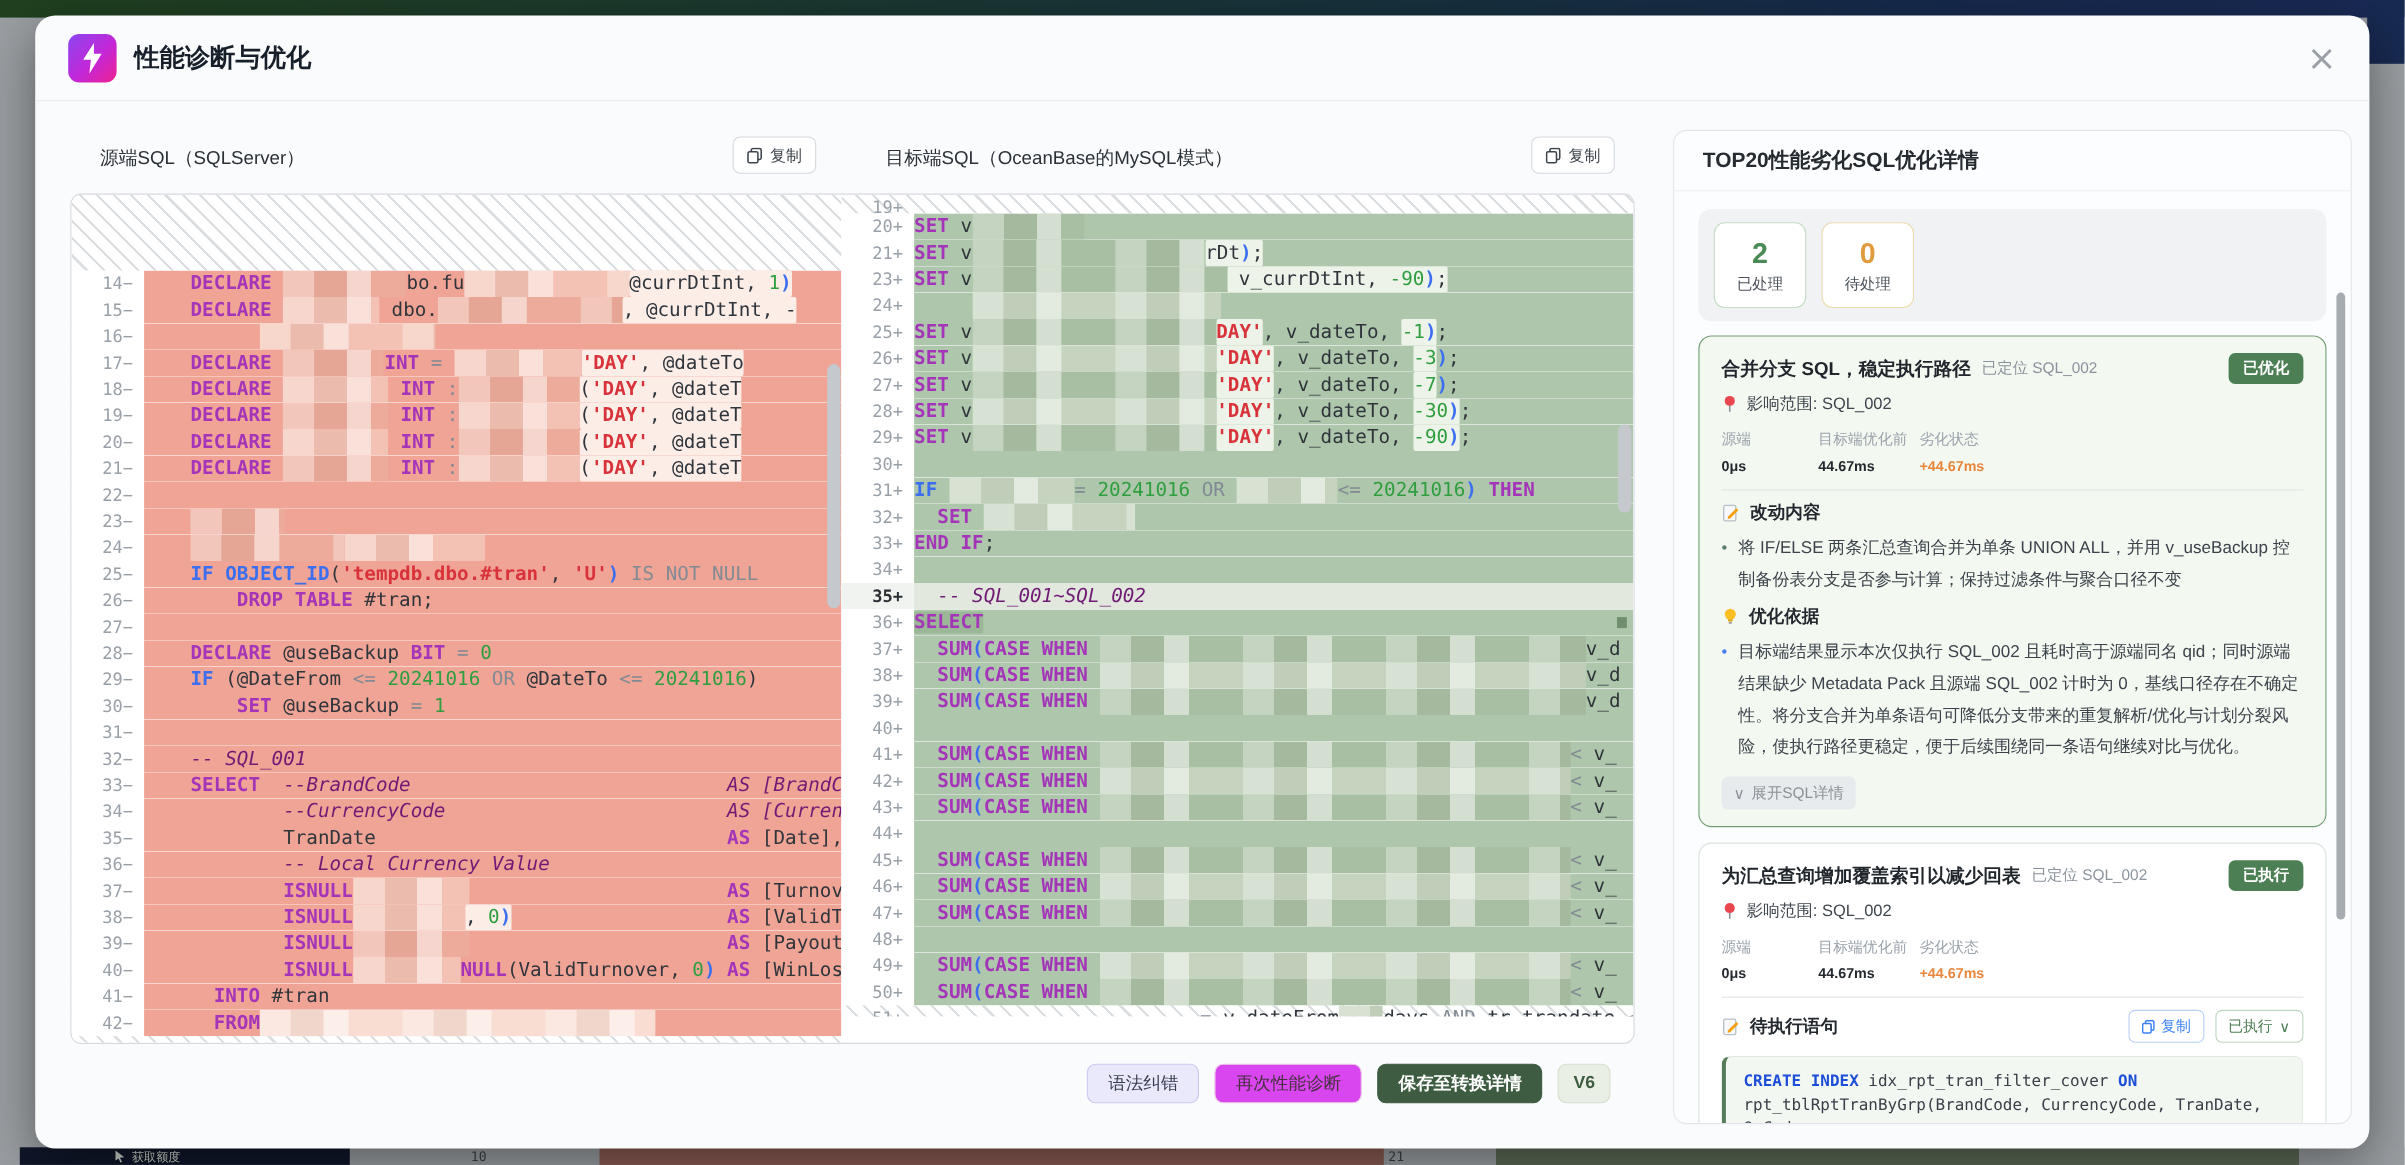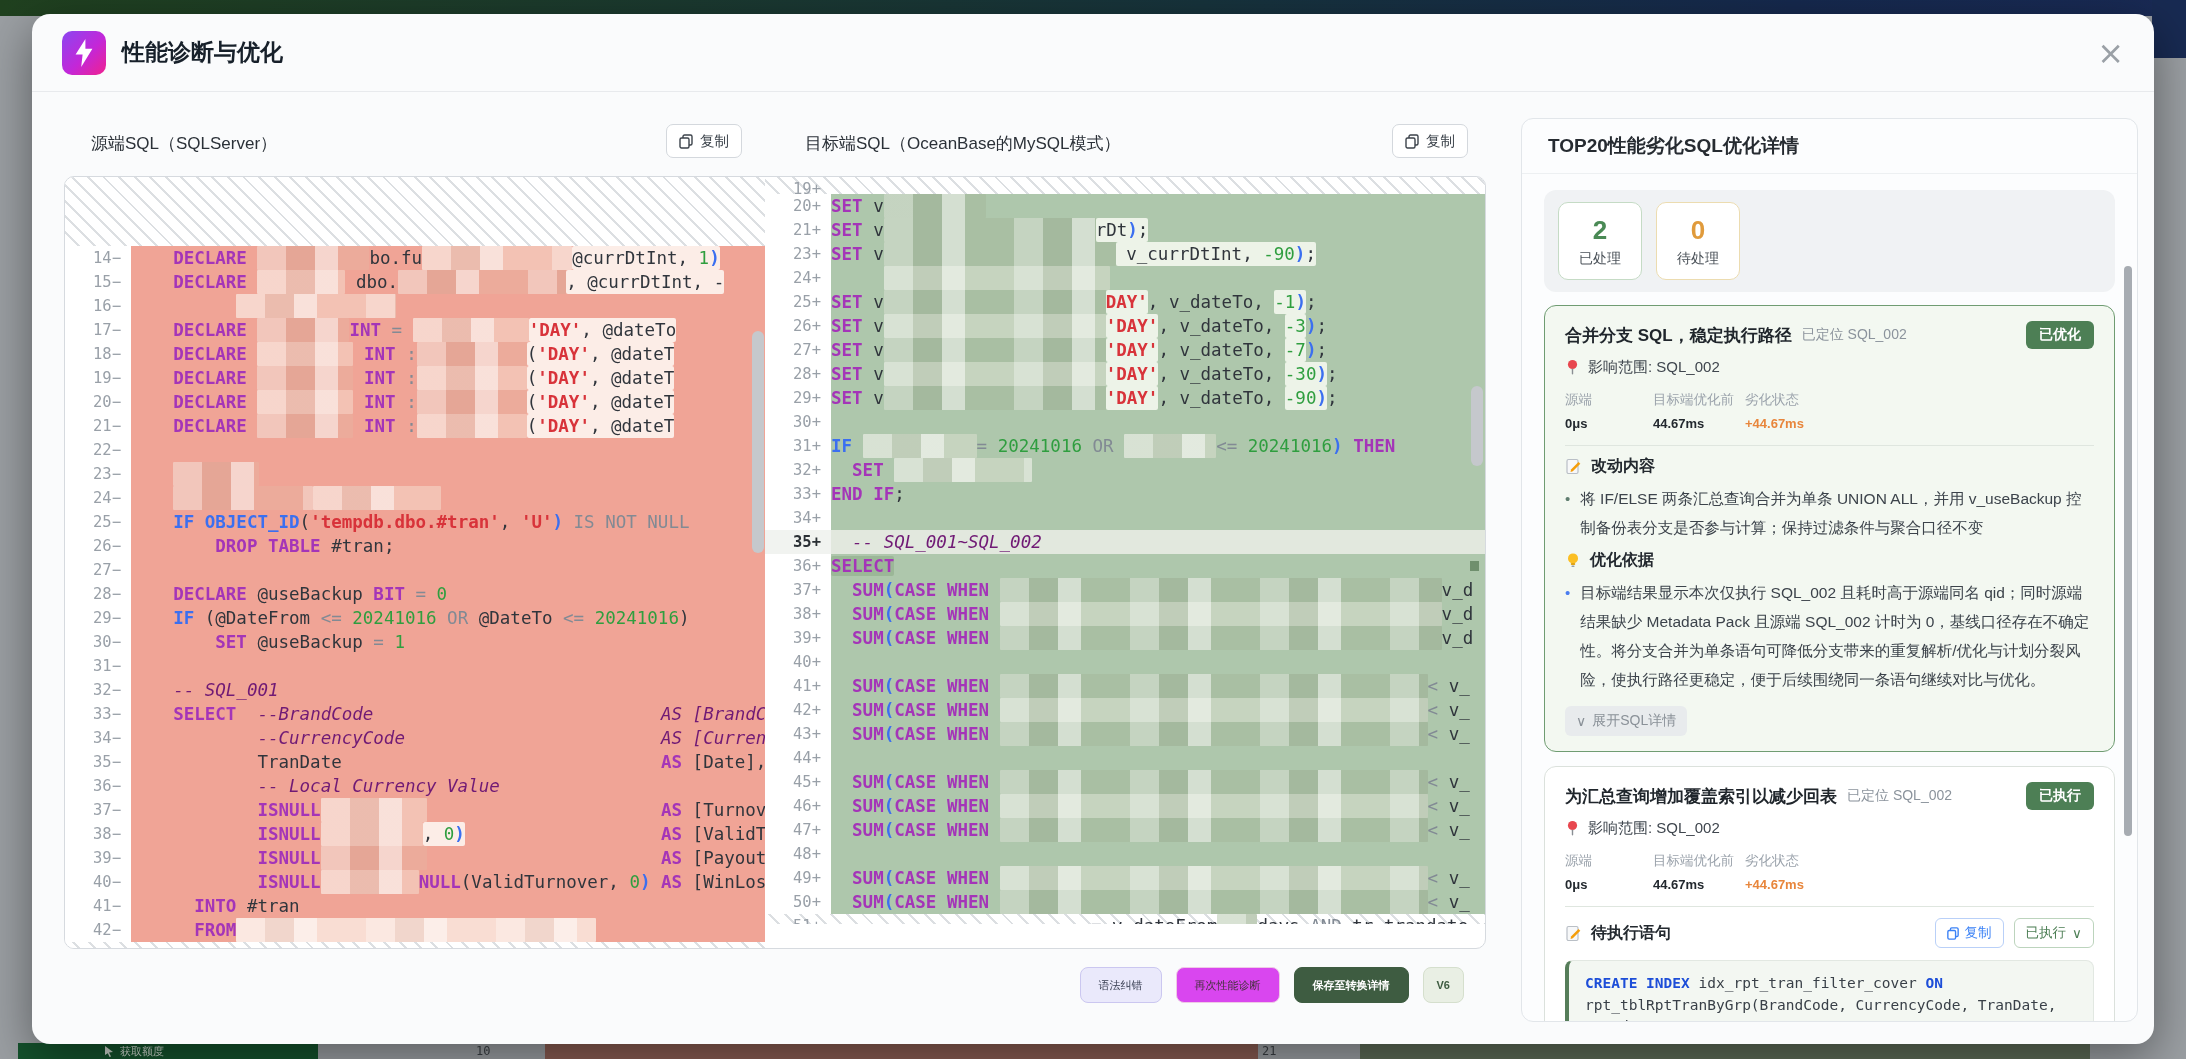--- a/index.html
+++ b/index.html
@@ -4,25 +4,25 @@
 <style>
   html,body{margin:0;padding:0;}
   body{width:2186px;height:1059px;position:relative;overflow:hidden;
        font-family:"Liberation Sans",sans-serif;background:#9b9fa3;}
   
   .bg-top{position:absolute;left:0;top:0;width:2186px;height:16px;
     background:linear-gradient(90deg,#20411f 0%,#17333c 55%,#16294e 82%,#192a55 100%);}
   .bg-corner{position:absolute;right:0;top:0;width:34px;height:58px;background:#182a52;}
   .tbar{position:absolute;left:0;bottom:0;width:2186px;height:16px;background:#9b9fa3;}
   .tb-seg{position:absolute;bottom:0;height:16px;}
-  .tb-quota{left:18px;width:300px;background:#14532d;color:#ccd6cc;font-size:11px;
+  .tb-quota{left:18px;width:300px;background:#0f172a;color:#ccd6cc;font-size:11px;
     display:flex;align-items:center;gap:6px;padding-left:86px;box-sizing:border-box;}
   .tb-num{color:#3a3f44;font-size:12px;font-family:"DejaVu Sans Mono",monospace;
     display:flex;align-items:center;}
-  .tb-n10{left:476px;width:40px;}
+  .tb-n10{left:428px;width:40px;}
   .tb-maroon{left:545px;width:713px;background:#8a5c52;}
   .tb-n21{left:1262px;width:50px;}
   .tb-green{left:1360px;width:730px;background:#5d6b57;}
   
   .modal{position:absolute;left:32px;top:14px;width:2122px;height:1030px;background:#fafbfc;
     border-radius:18px;box-shadow:0 14px 48px rgba(0,0,0,.42);}
   .hdr{position:absolute;left:0;top:0;right:0;height:78px;display:flex;align-items:center;
     padding:0 30px;box-sizing:border-box;border-bottom:1px solid #e8eaed;}
   .logo{width:44px;height:44px;border-radius:10px;flex:none;
     background:linear-gradient(135deg,#8b46f0 0%,#c327d8 55%,#f0218f 100%);
@@ -68,21 +68,21 @@
     background-image:linear-gradient(90deg,rgba(255,255,255,.32) 0 22%,rgba(0,0,0,.03) 22% 45%,
       rgba(255,255,255,.5) 45% 62%,rgba(0,0,0,0) 62% 100%);background-size:130px 100%;}
   .ed-src .bl.v1{background-color:#ecab9b;} .ed-src .bl.v2{background-color:#f3c2b4;}
   .ed-src .bl.v3{background-color:#f9ddd3;}
   .ed-tgt .bl.v1{background-color:#a9bfa3;} .ed-tgt .bl.v2{background-color:#c6d4bf;}
   .sthumb{position:absolute;width:12px;border-radius:7px;background:#c5c8cc;z-index:4;}
   .th-src{right:1px;top:154px;height:222px;} .th-tgt{right:2px;top:209px;height:80px;}
   
   .fbar{position:absolute;top:953px;right:690px;display:flex;gap:14px;align-items:center;}
   .fbtn{height:36px;display:flex;align-items:center;padding:0 18px;border-radius:8px;
-    font-size:11px;box-sizing:border-box;cursor:pointer;}
+    font-size:16px;box-sizing:border-box;cursor:pointer;}
   .fb-purple{background:#eae9fb;border:1px solid #cbc7f0;color:#383e52;}
   .fb-pink{background:#d946ef;border:1px solid #efc9e6;color:#46313e;}
   .fb-primary{background:#3e5c41;color:#fff;font-weight:bold;border:1px solid #3e5c41;}
   .fb-version{background:#e9efe4;border:1px solid #d5dfcd;color:#3e5c41;font-weight:bold;padding:0 13px;}
   
   .dpanel{position:absolute;left:1489px;top:104px;width:617px;height:904px;background:#fcfdfe;
     border:1px solid #e2e6ea;border-radius:12px;overflow:hidden;box-sizing:border-box;}
   .dp-head{height:54px;display:flex;align-items:center;padding:0 26px;
     font-size:19px;font-weight:bold;color:#262b31;border-bottom:1px solid #edf0f2;}
   .dp-body{position:absolute;left:0;right:0;top:55px;bottom:0;padding:16px 22px;overflow:hidden;}

